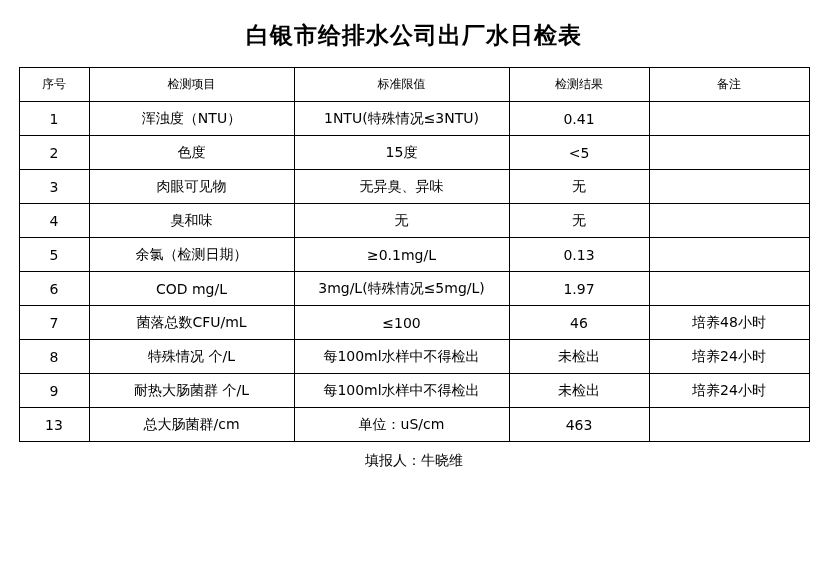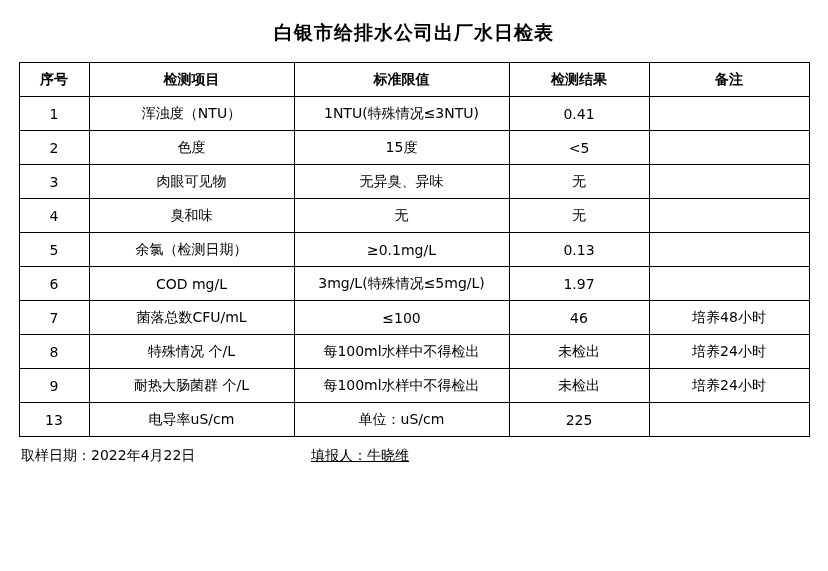--- a/index.html
+++ b/index.html
@@ -17,21 +17,21 @@
   }
   .page {
     width: 828px;
     height: 571px;
     box-sizing: border-box;
     padding: 0;
     position: relative;
   }
   .doc-title {
     text-align: center;
-    font-size: 19px;
+    font-size: 23px;
     font-weight: bold;
     letter-spacing: 1px;
     margin-top: 20px;
     margin-bottom: 16px;
     font-family: "DejaVu Sans", "Liberation Sans", sans-serif;
   }
   table.report {
     border-collapse: collapse;
     width: 790px;
     margin: 0 auto;
@@ -40,40 +40,40 @@
   table.report th, table.report td {
     border: 1px solid #000000;
     text-align: center;
     vertical-align: middle;
     font-size: 14px;
     height: 33px;
     padding: 0 2px;
     font-family: "DejaVu Sans", "Liberation Sans", sans-serif;
   }
   table.report th {
-    font-weight: bold;
-    font-size: 14px;
+    font-weight: normal;
+    font-size: 12px;
   }
   col.c0 { width: 70px; }
   col.c1 { width: 205px; }
   col.c2 { width: 215px; }
   col.c3 { width: 140px; }
   col.c4 { width: 160px; }
 
   .footer {
     width: 790px;
     margin: 10px auto 0 auto;
     display: flex;
     font-size: 14px;
     font-family: "DejaVu Sans", "Liberation Sans", sans-serif;
     align-items: baseline;
   }
   .footer .f-sample { width: 290px; text-align: left; padding-left: 2px; }
   .footer .f-test   { width: 300px; text-align: left; }
-  .footer .f-filler { flex: 1; text-align: left; text-decoration: underline; }
+  .footer .f-filler { flex: 1; text-align: center; }
 </style>
 </head>
 <body>
 
 <div class="page">
 
   <div class="doc-title">白银市给排水公司出厂水日检表</div>
 
   <table class="report">
     <colgroup>
@@ -151,26 +151,25 @@
       </tr>
       <tr>
         <td>9</td>
         <td>耐热大肠菌群 个/L</td>
         <td>每100ml水样中不得检出</td>
         <td>未检出</td>
         <td>培养24小时</td>
       </tr>
       <tr>
         <td>13</td>
-        <td>电导率uS/cm</td>
+        <td>总大肠菌群/cm</td>
         <td>单位：uS/cm</td>
-        <td>225</td>
+        <td>463</td>
         <td></td>
       </tr>
     </tbody>
   </table>
 
   <div class="footer">
-    <div class="f-sample">取样日期：2022年4月22日</div>
     <div class="f-filler">填报人：牛晓维</div>
   </div>
 
 </div>
 
 </body></html>

